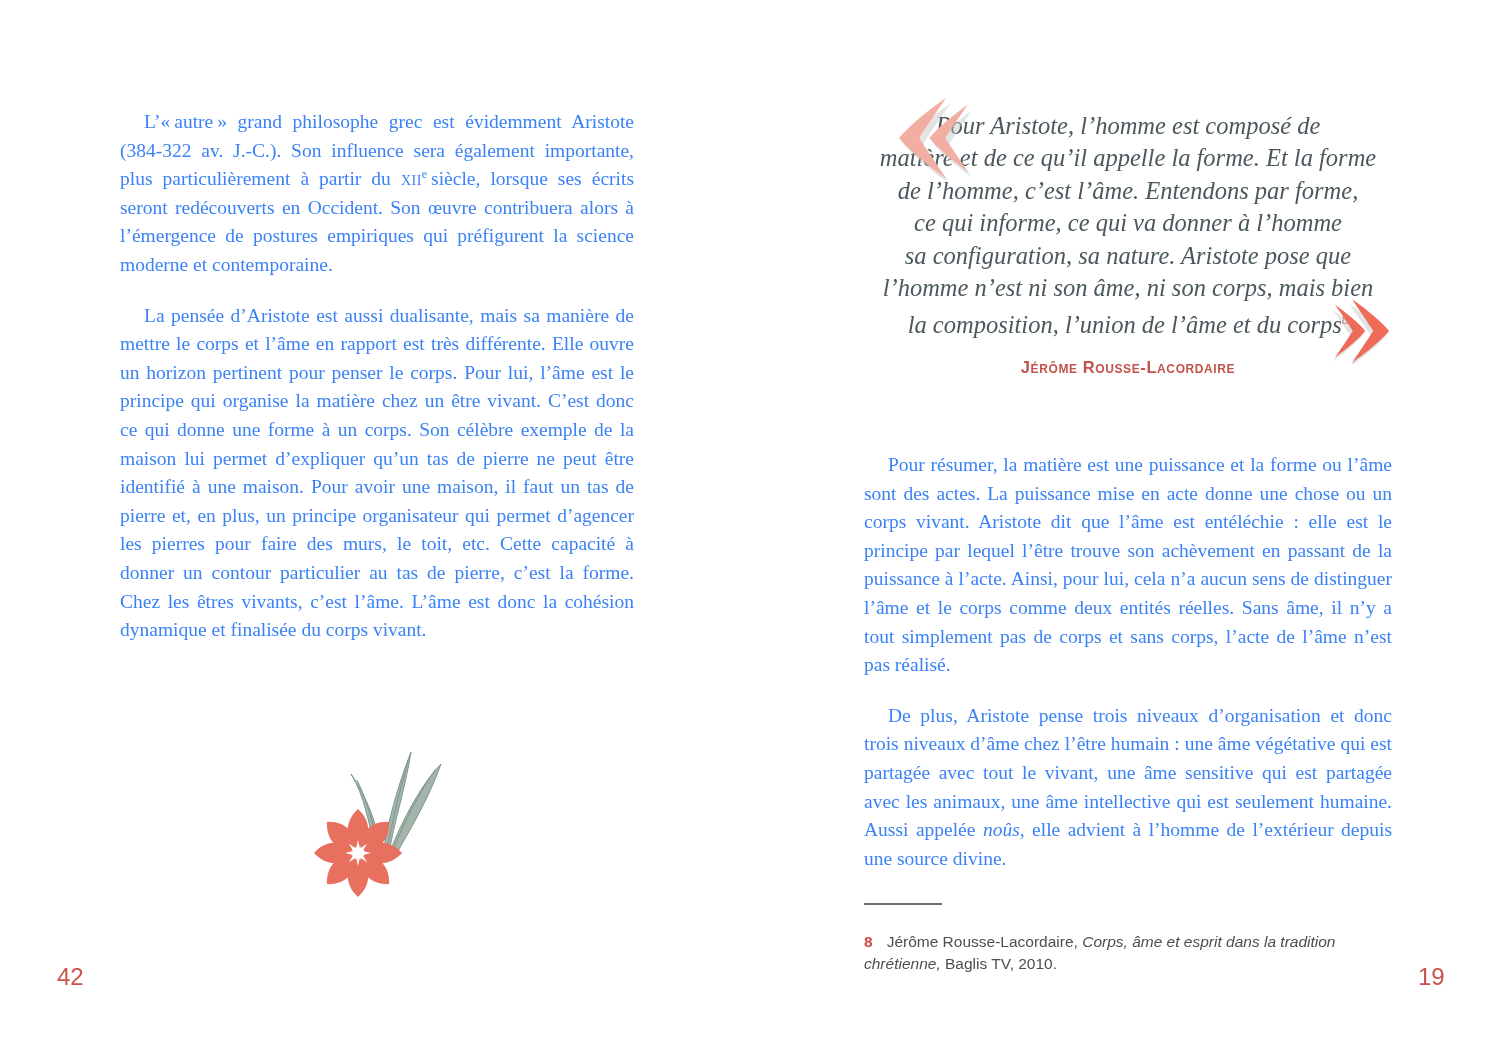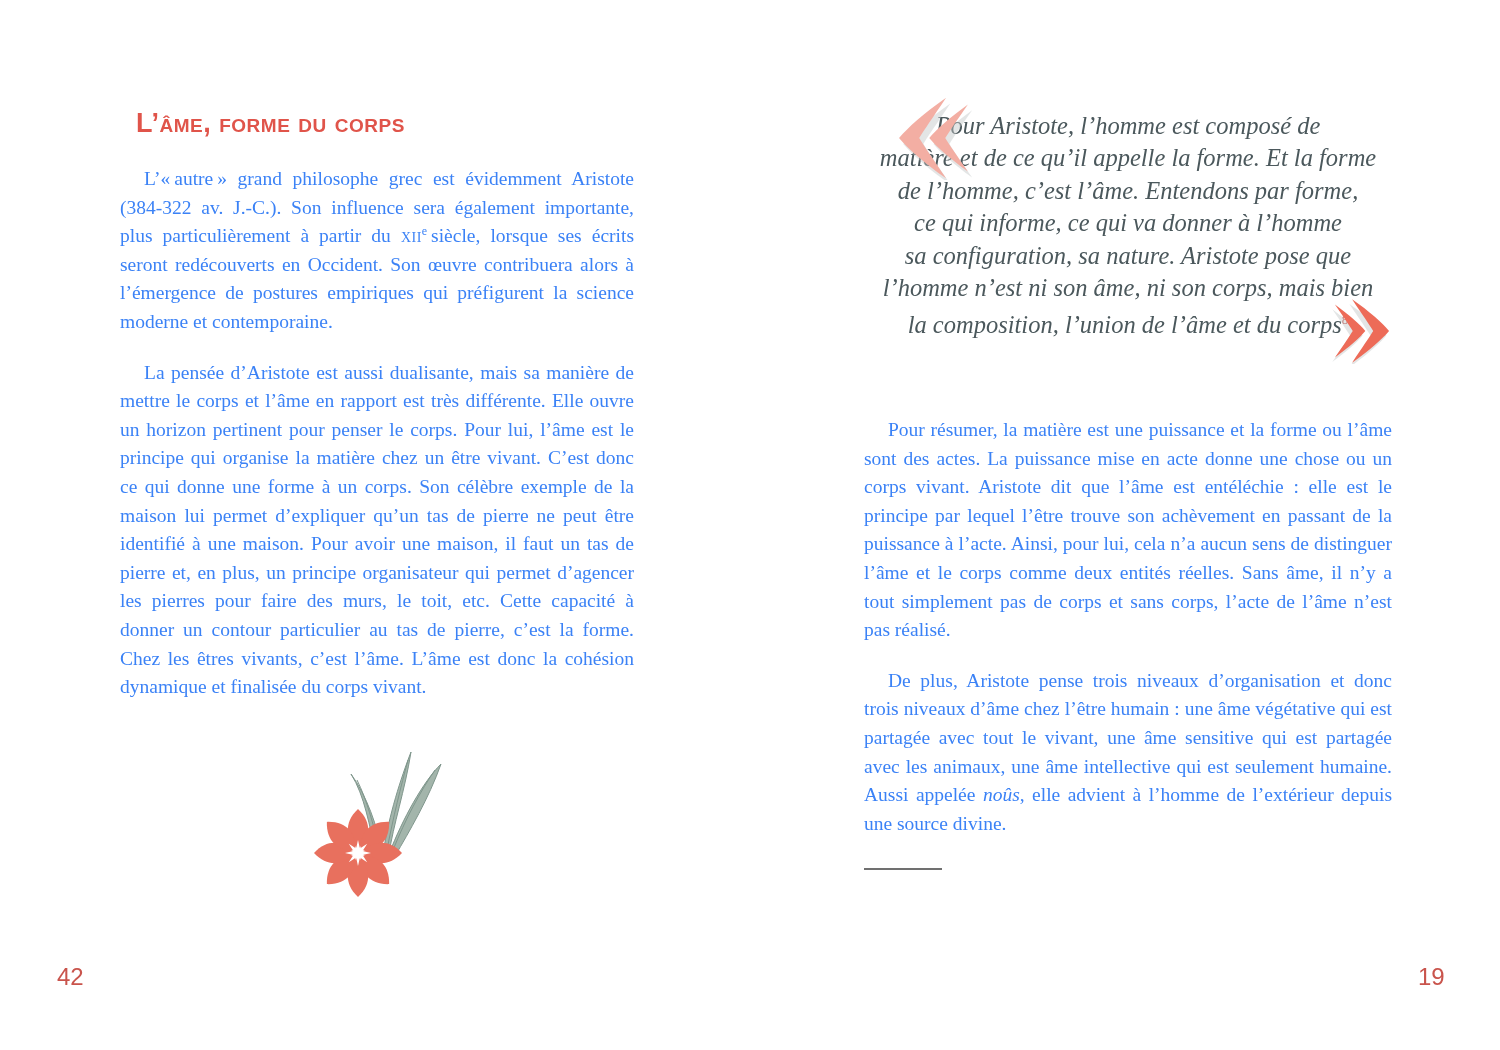--- a/index.html
+++ b/index.html
@@ -90,21 +90,20 @@
     text-align: left;
   }
   .footnote-marker { color: #d0453c; font-weight: 700; margin-right: 14px; }
 </style>
 </head>
 <body>
 
 <div class="page-spread">
 
   <div class="left-col">
-    <h1 class="section-heading">L’âme, forme du corps</h1>
 
     <p class="body-para"><span>L’« autre » grand philosophe grec est évidemment Aristote (384-322 av. J.-C.). Son influence sera également importante, plus particulièrement à partir du </span><span class="smallcaps">xii</span><span class="sup">e</span><span> siècle, lorsque ses écrits seront redécouverts en Occident. Son œuvre contribuera alors à l’émergence de postures empiriques qui préfigurent la science moderne et contemporaine.</span></p>
 
     <p class="body-para">La pensée d’Aristote est aussi dualisante, mais sa manière de mettre le corps et l’âme en rapport est très différente. Elle ouvre un horizon pertinent pour penser le corps. Pour lui, l’âme est le principe qui organise la matière chez un être vivant. C’est donc ce qui donne une forme à un corps. Son célèbre exemple de la maison lui permet d’expliquer qu’un tas de pierre ne peut être identifié à une maison. Pour avoir une maison, il faut un tas de pierre et, en plus, un principe organisateur qui permet d’agencer les pierres pour faire des murs, le toit, etc. Cette capacité à donner un contour particulier au tas de pierre, c’est la forme. Chez les êtres vivants, c’est l’âme. L’âme est donc la cohésion dynamique et finalisée du corps vivant.</p>
   </div>
 
   <svg class="flower-art" viewBox="0 0 160 175" aria-hidden="true">
 
     <g fill="#a3b5ab" stroke="#7f968c" stroke-width="1">
       <path d="M84,116 C98,80 118,44 136,26 C124,60 104,94 90,118 Z"></path>
@@ -175,27 +174,29 @@
           <path d="M12,10 C34,26 50,40 58,50 C50,60 34,74 12,90 C26,70 34,58 39,50 C34,42 26,30 12,10 Z"></path>
           <path d="M38,2 C64,20 84,38 94,50 C84,62 64,80 38,98 C54,74 64,60 70,50 C64,40 54,26 38,2 Z"></path>
         </g>
         <g fill="#ed6b58">
           <path d="M12,10 C34,26 50,40 58,50 C50,60 34,74 12,90 C26,70 34,58 39,50 C34,42 26,30 12,10 Z"></path>
           <path d="M38,2 C64,20 84,38 94,50 C84,62 64,80 38,98 C54,74 64,60 70,50 C64,40 54,26 38,2 Z"></path>
         </g>
       </svg>
     </div>
 
+    <div class="attribution">Jérôme Rousse-Lacordaire</div>
 
     <div class="right-text-block">
       <p class="body-para">Pour résumer, la matière est une puissance et la forme ou l’âme sont des actes. La puissance mise en acte donne une chose ou un corps vivant. Aristote dit que l’âme est entéléchie&nbsp;: elle est le principe par lequel l’être trouve son achèvement en passant de la puissance à l’acte. Ainsi, pour lui, cela n’a aucun sens de distinguer l’âme et le corps comme deux entités réelles. Sans âme, il n’y a tout simplement pas de corps et sans corps, l’acte de l’âme n’est pas réalisé.</p>
 
       <p class="body-para"><span>De plus, Aristote pense trois niveaux d’organisation et donc trois niveaux d’âme chez l’être humain&nbsp;: une âme végétative qui est partagée avec tout le vivant, une âme sensitive qui est partagée avec les animaux, une âme intellective qui est seulement humaine. Aussi appelée </span><span class="ital">noûs</span><span>, elle advient à l’homme de l’extérieur depuis une source divine.</span></p>
     </div>
 
     <div class="footnote-rule"></div>
 
+    <p class="footnote"><span class="footnote-marker">8</span><span>Jérôme Rousse-Lacordaire, </span><span class="ital">Corps, âme et esprit dans la tradition chrétienne,</span><span> Baglis TV, 2010.</span></p>
   </div>
 
   <div class="page-num page-num-left">42</div>
   <div class="page-num page-num-right">19</div>
 
 </div>
 
 </body></html>

